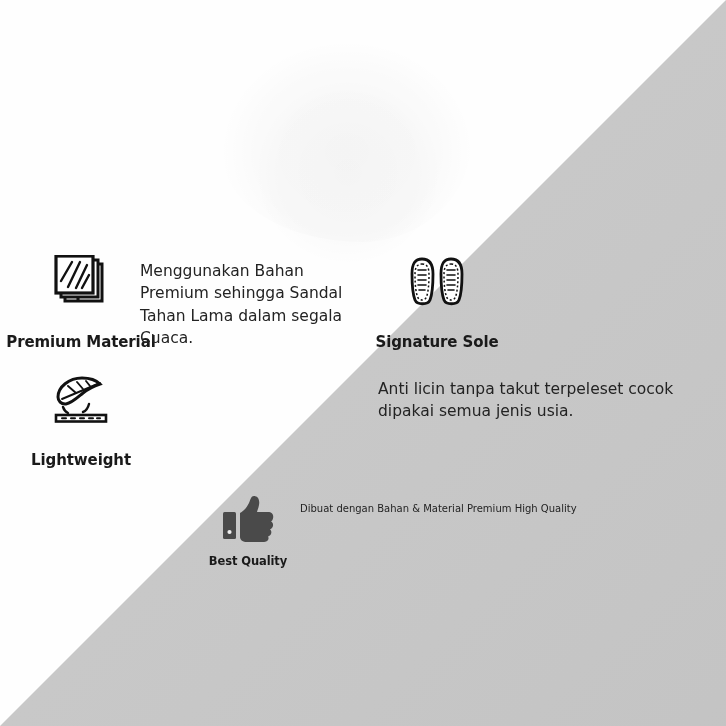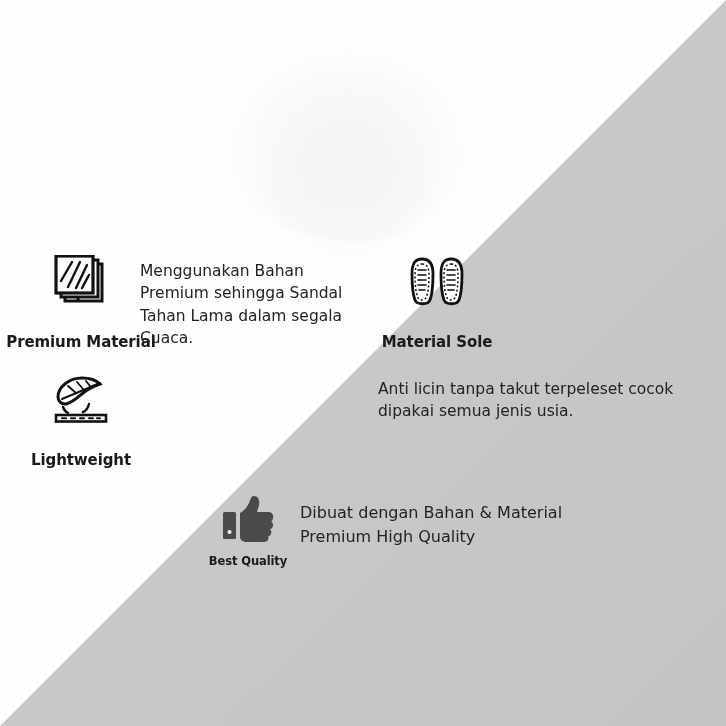--- a/index.html
+++ b/index.html
@@ -88,21 +88,21 @@
 
   
   #f-premium   { left:22px;  top:255px; width:330px; }
   #f-signature { left:378px; top:255px; width:330px; }
   #f-light     { left:22px;  top:373px; width:330px; }
   #f-anti      { left:378px; top:373px; width:330px; }
   #f-best      { left:196px; top:492px; width:400px; }
 
   #f-best .icon-col{ width:104px; flex:0 0 104px; }
   #f-best .feat-label{ font-size:11.5px; margin-top:8px; }
-  #f-best .feat-desc{ font-size:16px; line-height:1.5; padding-top:9px;}
+  #f-best .feat-desc{ font-size:10px; line-height:1.5; padding-top:9px;}
 
   svg{display:block;}
 </style>
 </head>
 <body>
 
 <div id="stage">
 
   <div class="bg-white"></div>
   <div class="bg-gray"></div>
@@ -150,21 +150,21 @@
             <line x1="10" y1="30" x2="18" y2="30"></line>
             <line x1="11" y1="35" x2="17" y2="35"></line>
             <line x1="39" y1="15" x2="47" y2="15"></line>
             <line x1="39" y1="20" x2="47" y2="20"></line>
             <line x1="39" y1="25" x2="47" y2="25"></line>
             <line x1="39" y1="30" x2="47" y2="30"></line>
             <line x1="40" y1="35" x2="46" y2="35"></line>
           </g>
         </svg>
       </div>
-      <div class="feat-label">Material Sole</div>
+      <div class="feat-label">Signature Sole</div>
     </div>
   </div>
 
   <div class="feature" id="f-light">
     <div class="icon-col">
       <div class="icon-box">
         <svg width="62" height="54" viewBox="0 0 62 54" aria-hidden="true">
           <path d="M8 24 C8 14 19 5 32 5 C41 5 47 8 50 11 C44 13 38 16 33 20 C27 25 22 30 16 31 C11 31.5 8 28 8 24 Z" fill="#ffffff" stroke="#111" stroke-width="3"></path>
           <g stroke="#111" stroke-width="1.9" stroke-linecap="round">
             <line x1="12" y1="26" x2="50" y2="10"></line>

